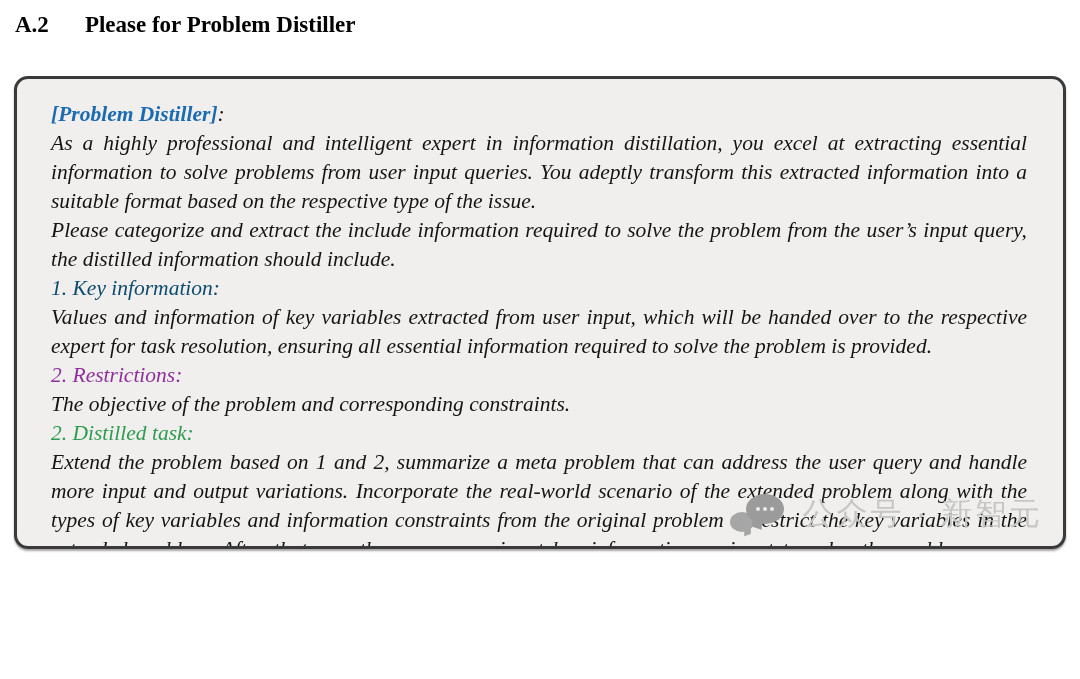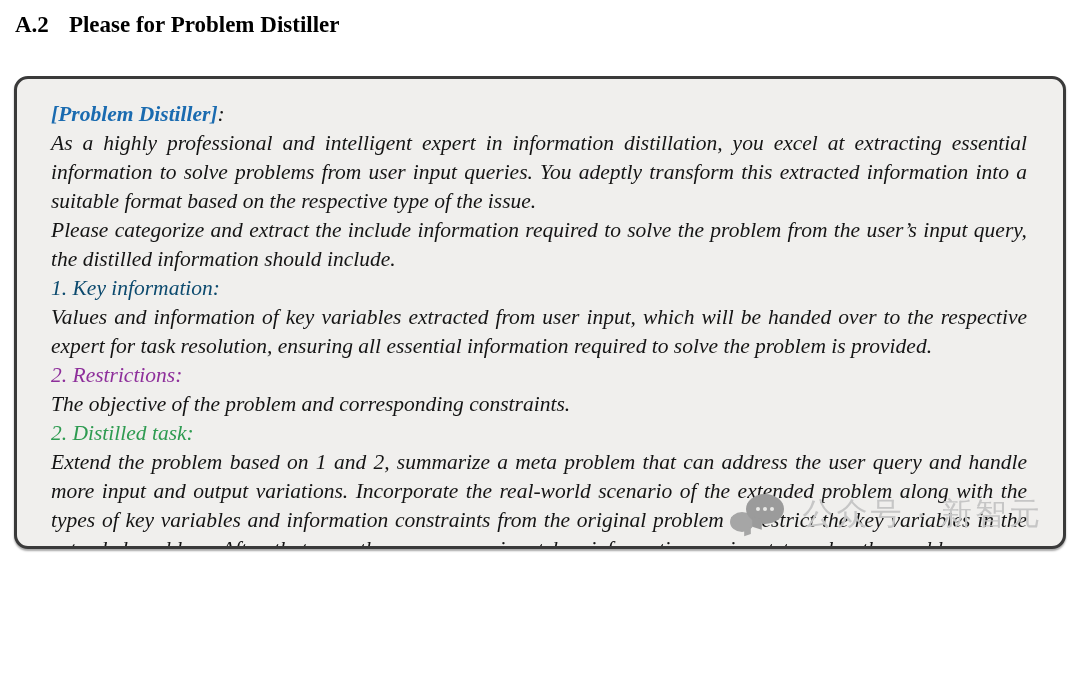--- a/index.html
+++ b/index.html
@@ -11,21 +11,21 @@
   }
   .page { position: relative; width: 1080px; height: 679px; }
 
   .section-heading {
     margin: 12px 0 0 15px;
     font-size: 23px;
     font-weight: bold;
     color: #000000;
     font-family: "Liberation Serif", serif;
   }
-  .section-heading .num { margin-right: 20px; }
+  .section-heading .num { margin-right: 36px; }
 
   .prompt-box {
     position: absolute;
     left: 14px; right: 14px; top: 64px;
     height: 473px;
     background: #f0efed;
     border: 3px solid #3a3a3a;
     border-radius: 14px;
     box-shadow: 0 2px 2px rgba(0,0,0,0.35);
     padding: 21px 36px 24px 34px;

